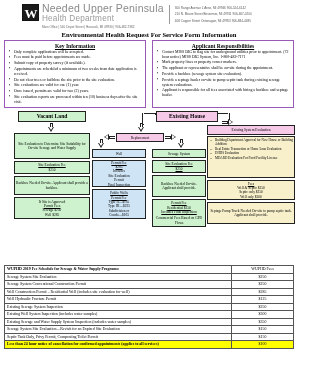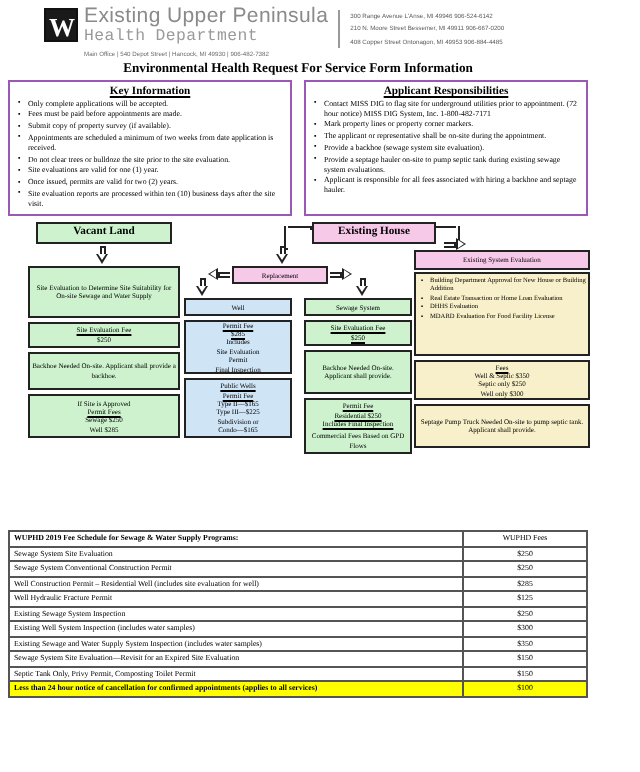--- a/index.html
+++ b/index.html
@@ -18,21 +18,21 @@
   .logo-wrap { display:flex; align-items:flex-start; padding-left:18px; }
   .logo {
     width:17px; height:17px; background:#1a1a1a; color:#fff;
     font-family:"Liberation Serif", serif; font-weight:bold;
     font-size:13px; line-height:17px; text-align:center;
     border:1px solid #111; margin-top:1px; margin-right:3px;
     letter-spacing:-1px;
   }
   .title-block { line-height:1.0; }
   .t1 { font-family:"Liberation Sans", sans-serif; font-size:10.5px; color:#8a8a8a; letter-spacing:.2px; }
-  .t2 { font-family:Liberation Mono, monospace; font-size:8.2px; color:#9a9a9a; letter-spacing:.2px; margin-top:1px; }
+  .t2 { font-family:Liberation Sans, sans-serif; font-size:8.2px; color:#9a9a9a; letter-spacing:.2px; margin-top:1px; }
   .t3 { font-family:"Liberation Sans", sans-serif; font-size:3.1px; color:#6b6b6b; margin-top:3px; white-space:nowrap; }
   .addr {
     border-left:1px solid #999; margin-left:5px; padding-left:5px;
     margin-top:2px; font-family:"Liberation Sans", sans-serif;
     font-size:3.1px; color:#5b5b5b; line-height:2.1;
   }
   .addr div { white-space:nowrap; }
 
   .formtitle {
     text-align:center; font-weight:bold; font-size:6.6px;
@@ -116,21 +116,21 @@
 </style>
 </head>
 <body>
 
 <div class="page">
 
   <div class="header">
     <div class="logo-wrap">
       <div class="logo">W</div>
       <div class="title-block">
-        <div class="t1">Existing Upper Peninsula</div>
+        <div class="t1">Needed Upper Peninsula</div>
         <div class="t2">Health Department</div>
         <div class="t3">Main Office   |   540 Depot Street   |   Hancock, MI 49930   |   906-482-7382</div>
       </div>
     </div>
     <div class="addr">
       <div>300 Range Avenue  L'Anse, MI 49946    906-524-6142</div>
       <div>210 N. Moore Street  Bessemer, MI 49911    906-667-0200</div>
       <div>408 Copper Street  Ontonagon, MI 49953    906-884-4485</div>
     </div>
   </div>

